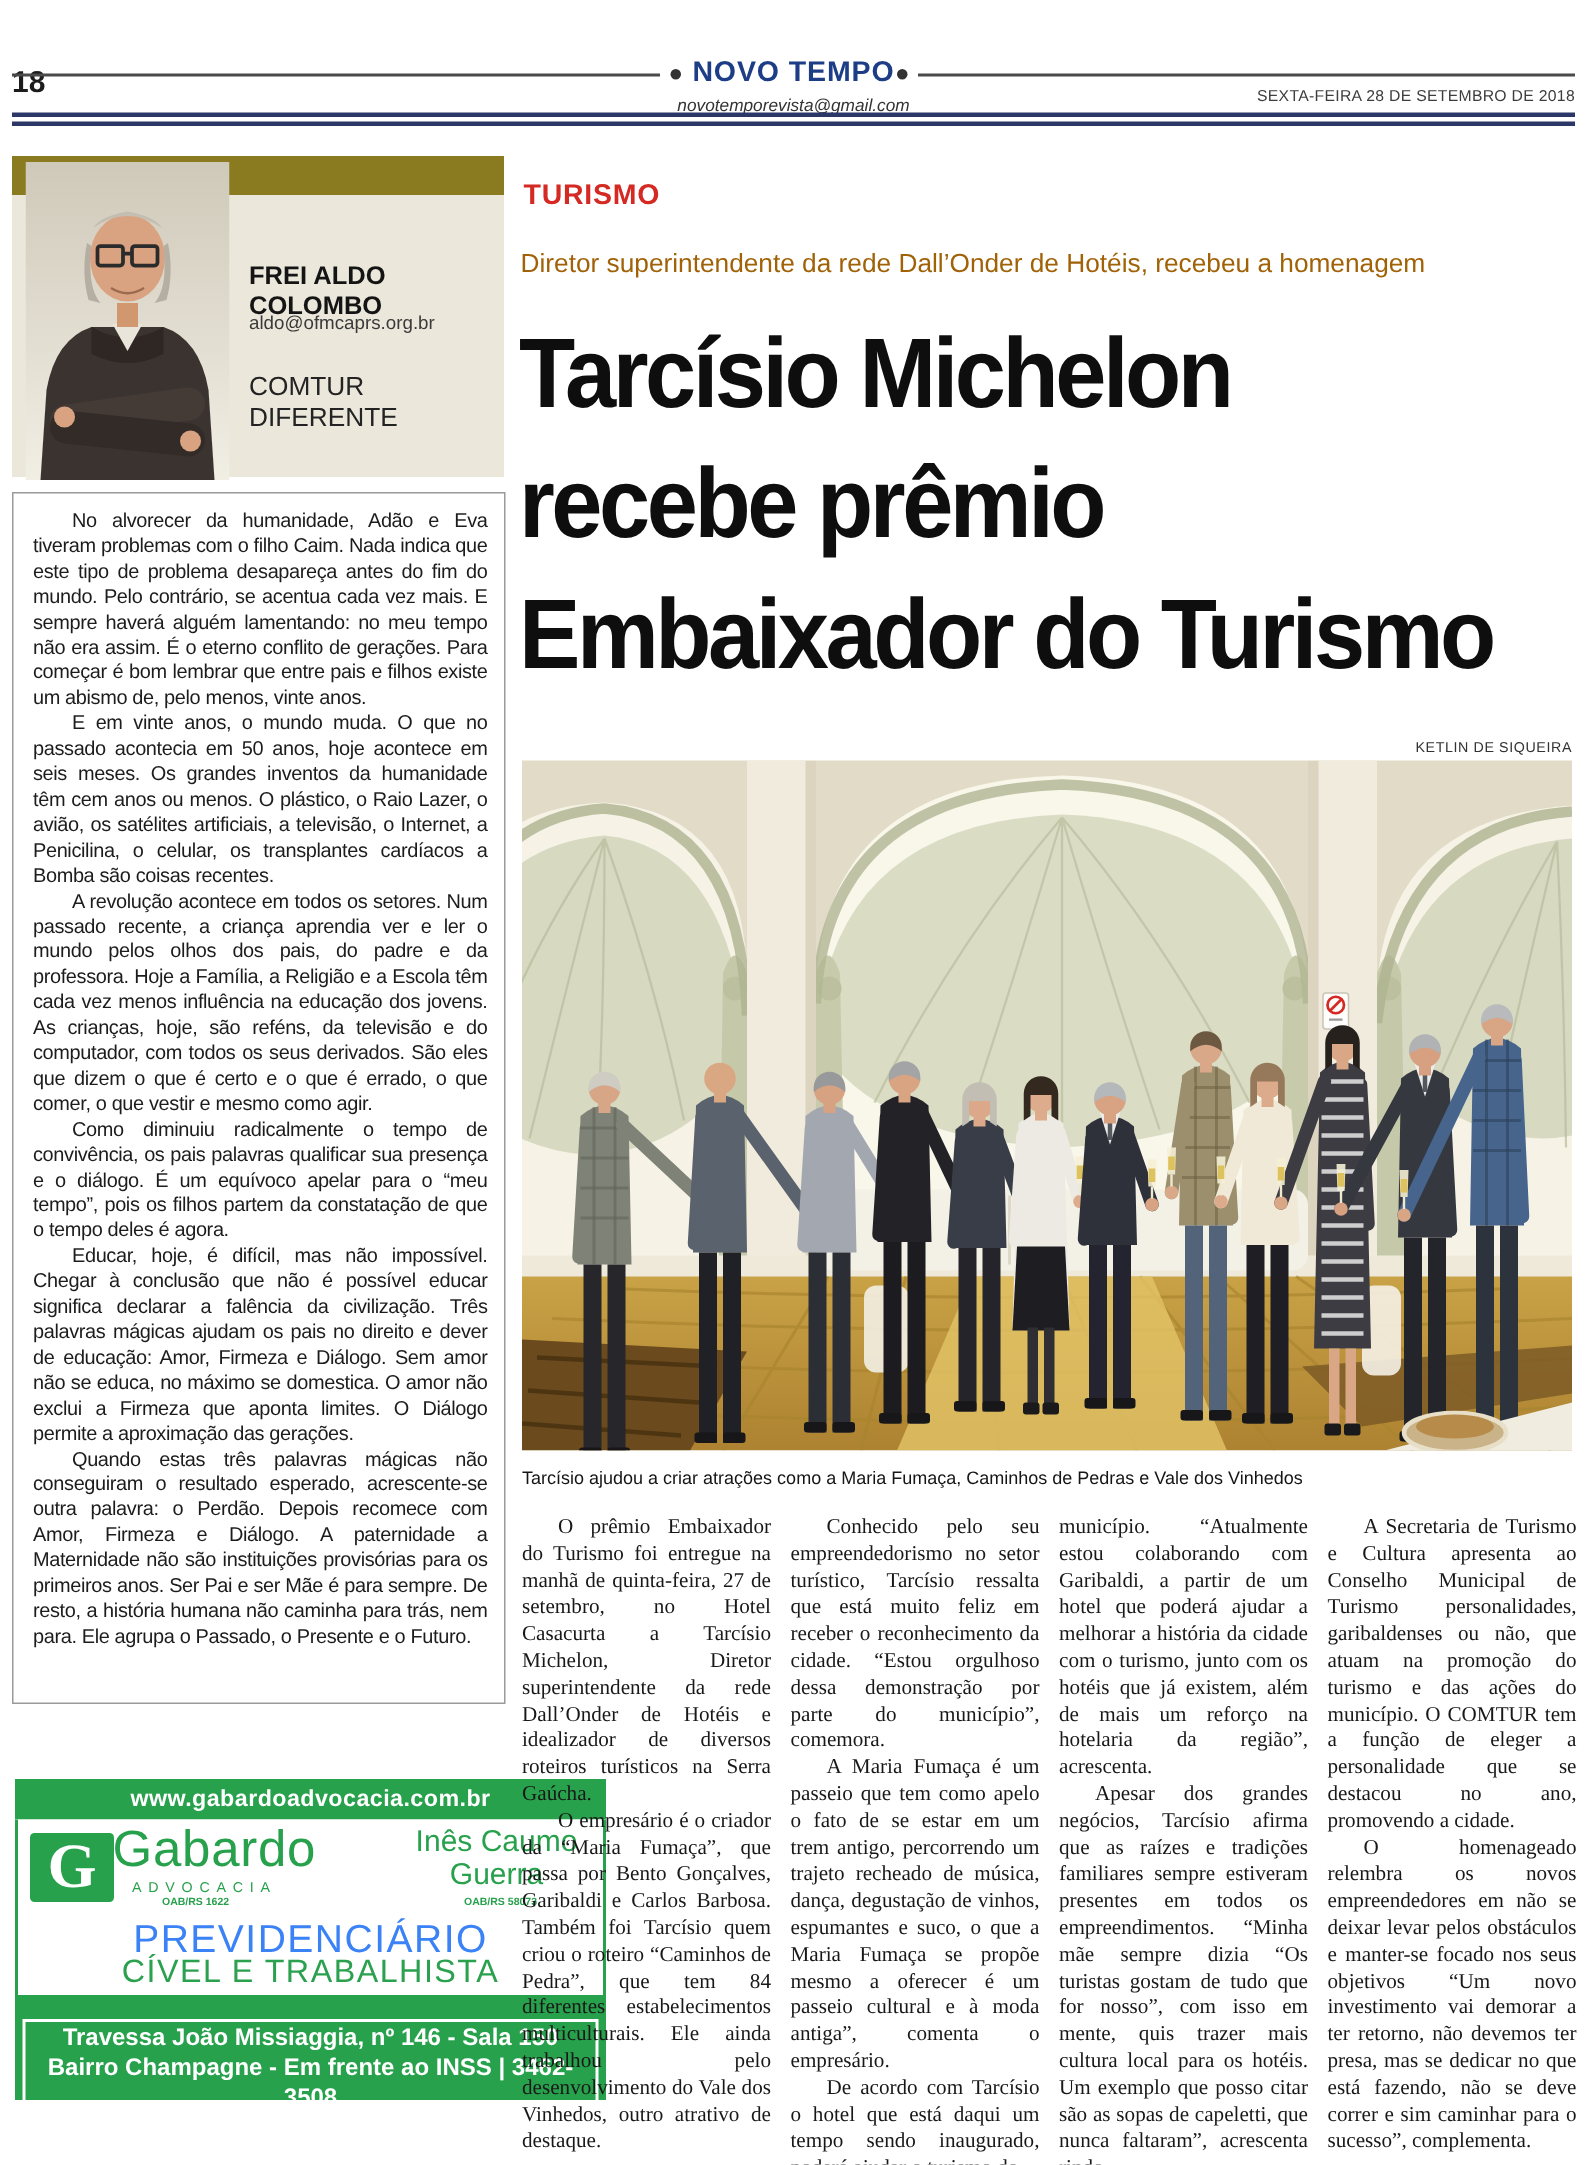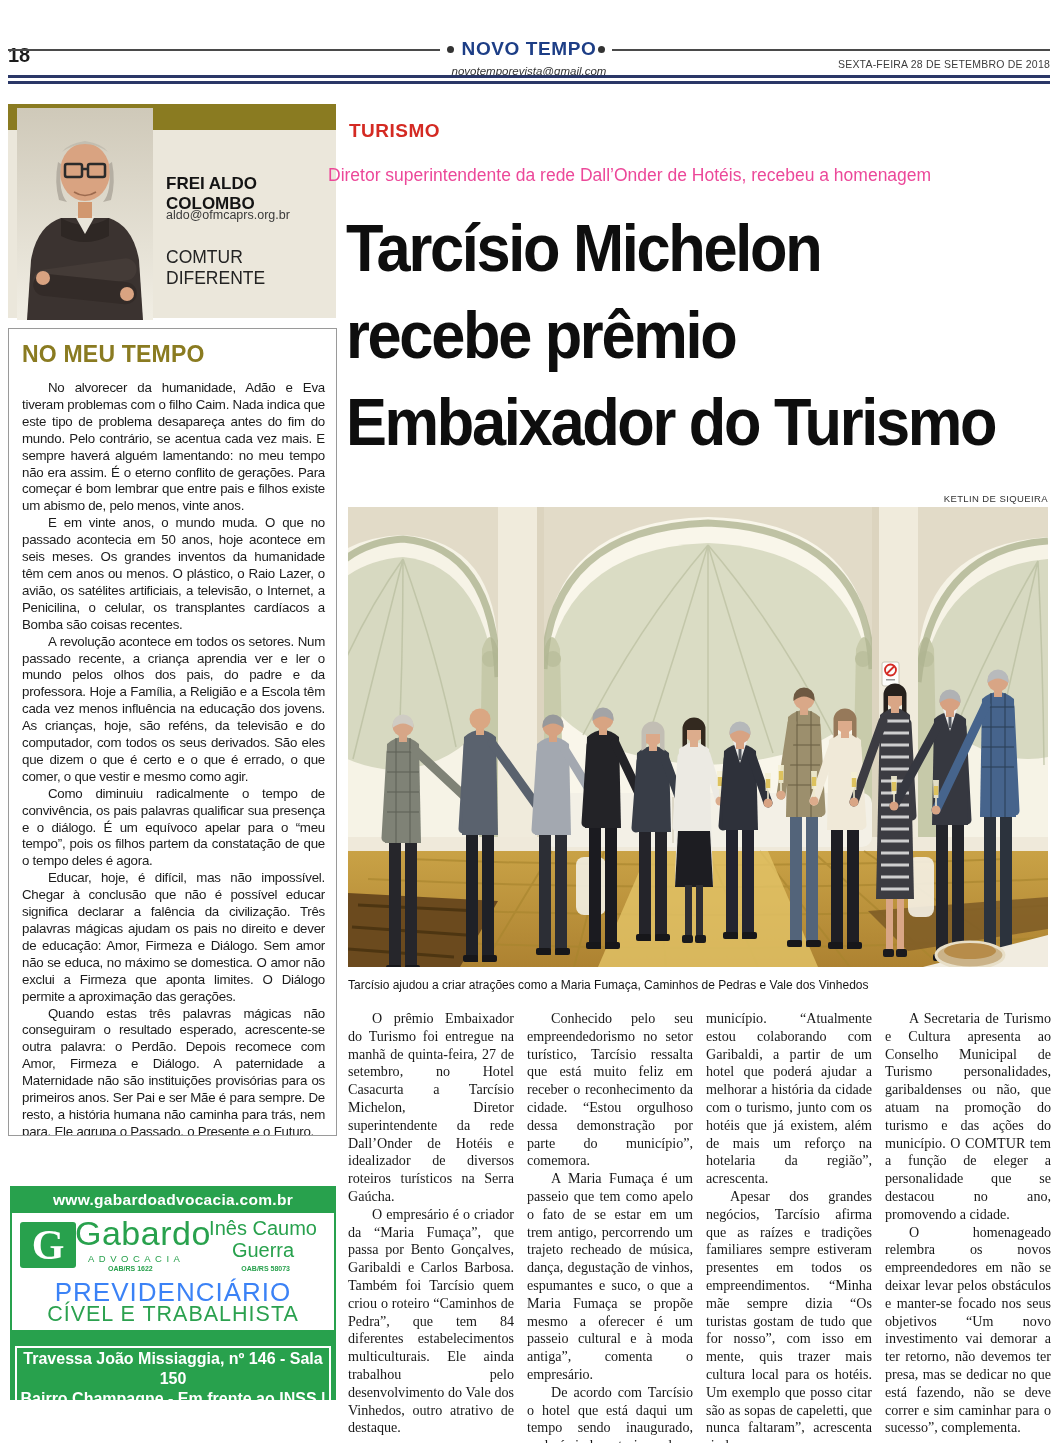--- a/index.html
+++ b/index.html
@@ -27,38 +27,38 @@
   #col-name{position:absolute;left:158px;top:70px;font-size:17px;font-weight:bold;color:#141414}
   #col-email{position:absolute;left:158px;top:104px;font-size:12.5px;color:#3a3a3a}
   #col-title{position:absolute;left:158px;top:143px;font-size:17.5px;color:#232323}
 
   
   #left-article{left:8px;top:328px;width:329px;height:808px;border:1px solid #9a9a9a;padding:10px 11px 0 13px;overflow:hidden}
   #left-article h2{color:#8a7b21;font-size:23px;font-weight:bold;margin:2px 0 12px;letter-spacing:.2px}
   #left-article .paras p{font-size:13.3px;line-height:16.9px;text-align:justify;text-indent:26px;color:#1c1c1c;letter-spacing:-.25px}
 
   
-  #ad{left:10px;top:1186px;width:326px;height:214px;background:#fff}
+  #ad{left:10px;top:1186px;width:394px;height:214px;background:#fff}
   #ad-url{height:27px;background:#28a14d;color:#fff;font-weight:bold;font-size:15.5px;text-align:center;line-height:27px;letter-spacing:.3px}
   #ad-mid{position:relative;height:117px;border-left:2px solid #28a14d;border-right:2px solid #28a14d;background:#fff}
   #ad-logo{position:absolute;left:8px;top:9px;width:56px;height:46px;background:#28a14d;border-radius:3px;color:#fff;font-family:"Liberation Serif",serif;font-size:42px;font-weight:bold;text-align:center;line-height:46px}
   #ad-brand{position:absolute;left:63px;top:1px;color:#28a14d;font-size:34px;letter-spacing:.5px}
   #ad-brand-sub{position:absolute;left:76px;top:40px;color:#28a14d;font-size:9.5px;letter-spacing:4.5px}
   #ad-brand-oab{position:absolute;left:96px;top:52px;color:#28a14d;font-size:7px;font-weight:bold}
   #ad-partner{position:absolute;right:8px;top:4px;width:126px;text-align:center;color:#28a14d;font-size:20px;line-height:1.12;white-space:pre-line}
   #ad-partner-oab{position:absolute;right:44px;top:52px;color:#28a14d;font-size:7px;font-weight:bold}
   #ad-serv1{position:absolute;left:0;right:0;top:64px;text-align:center;color:#3b82f6;font-size:26px;letter-spacing:1px}
   #ad-serv2{position:absolute;left:0;right:0;top:89px;text-align:center;color:#2ba14f;font-size:21.5px;letter-spacing:1px}
   #ad-bottom{height:70px;background:#28a14d;padding-top:4px}
   #ad-addr{margin:12px 5px;border:2px solid #fff;color:#fff;font-weight:bold;font-size:16px;line-height:1.25;text-align:center;padding:1px 0}
   #ad-branches{color:#fff;font-size:15.5px;text-align:center;margin-top:4px;letter-spacing:.2px}
 
   
   #section-label{left:349px;top:120px;color:#d42a23;font-weight:bold;font-size:19px;letter-spacing:.5px}
-  #kicker{left:328px;top:165px;font-size:17.5px;color:#ec4899}
+  #kicker{left:347px;top:165px;font-size:17.5px;color:#a16207}
   #headline{left:346px;top:205px;width:706px}
   #headline .hl{display:block;font-weight:bold;font-size:66px;line-height:87px;letter-spacing:-2.5px;color:#0e0e0e;transform:scaleX(.93);transform-origin:0 50%;white-space:nowrap}
   #credit{left:348px;top:493px;width:700px;text-align:right;font-size:9.5px;color:#333;letter-spacing:.4px}
   #photo{left:348px;top:507px;width:700px;height:460px;background:#e6dfcd;overflow:hidden}
   #caption{left:348px;top:978px;font-size:12px;color:#151515}
   #columns{left:348px;top:1010px;width:704px;display:flex;gap:13px}
   .ncol{width:166px;font-family:"Liberation Serif",serif;font-size:14.1px;line-height:17.8px;text-align:justify;color:#181818}
   .ncol p{text-indent:24px}
   .ncol p.cont{text-indent:0}
 </style>
@@ -103,21 +103,20 @@
       <circle cx="26" cy="170" r="7" fill="#d9a381"></circle>
       <circle cx="110" cy="186" r="7" fill="#d9a381"></circle>
     </svg>
   </div>
   <div id="col-name">FREI ALDO COLOMBO</div>
   <div id="col-email">aldo@ofmcaprs.org.br</div>
   <div id="col-title">COMTUR DIFERENTE</div>
 </div>
 
 <div class="abs" id="left-article">
-  <h2>NO MEU TEMPO</h2>
   <div class="paras">
       <p>No  alvorecer da humanidade, Adão e Eva tiveram problemas com o filho Caim. Nada indica que este tipo de problema desapareça antes do fim do mundo. Pelo contrário, se acentua cada vez mais.  E sempre haverá alguém lamentando: no meu tempo não era assim. É o eterno conflito de gerações. Para começar é bom lembrar que entre pais e filhos existe um abismo de, pelo menos, vinte anos.</p>
       <p>E em vinte anos, o mundo muda. O que no passado acontecia em 50 anos, hoje acontece em seis meses. Os grandes inventos da humanidade têm  cem anos ou menos.  O plástico, o Raio Lazer, o avião, os satélites artificiais, a  televisão, o Internet, a Penicilina, o celular, os transplantes cardíacos a Bomba  são coisas recentes.</p>
       <p>A revolução acontece em todos os setores. Num passado recente, a criança aprendia ver e ler o mundo pelos olhos dos  pais, do padre e da professora. Hoje a  Família, a Religião e a Escola têm cada vez menos influência na educação dos jovens.  As  crianças, hoje, são reféns, da   televisão e do computador, com todos os seus derivados. São eles que dizem o que é certo e o que é errado, o  que comer, o que vestir e mesmo como agir.</p>
       <p>Como diminuiu radicalmente o tempo de convivência, os pais palavras qualificar sua presença  e  o diálogo. É  um equívoco apelar para o “meu tempo”, pois os filhos partem da constatação de que o tempo deles é agora.</p>
       <p>Educar, hoje, é difícil, mas não impossível. Chegar à conclusão que não é possível educar significa declarar a  falência da civilização. Três palavras mágicas ajudam os pais no direito e dever de educação: Amor, Firmeza e Diálogo. Sem amor não se  educa, no máximo se domestica. O amor não exclui a Firmeza que aponta limites. O  Diálogo permite a aproximação das  gerações.</p>
       <p>Quando estas três palavras mágicas não conseguiram o resultado esperado, acrescente-se outra palavra: o Perdão. Depois recomece com Amor, Firmeza e Diálogo.  A paternidade a Maternidade não são instituições provisórias para os primeiros anos. Ser Pai e ser Mãe é para sempre. De resto, a história humana não caminha para trás, nem para. Ele agrupa o Passado, o Presente e o Futuro.</p>
     </div>
 </div>
 

